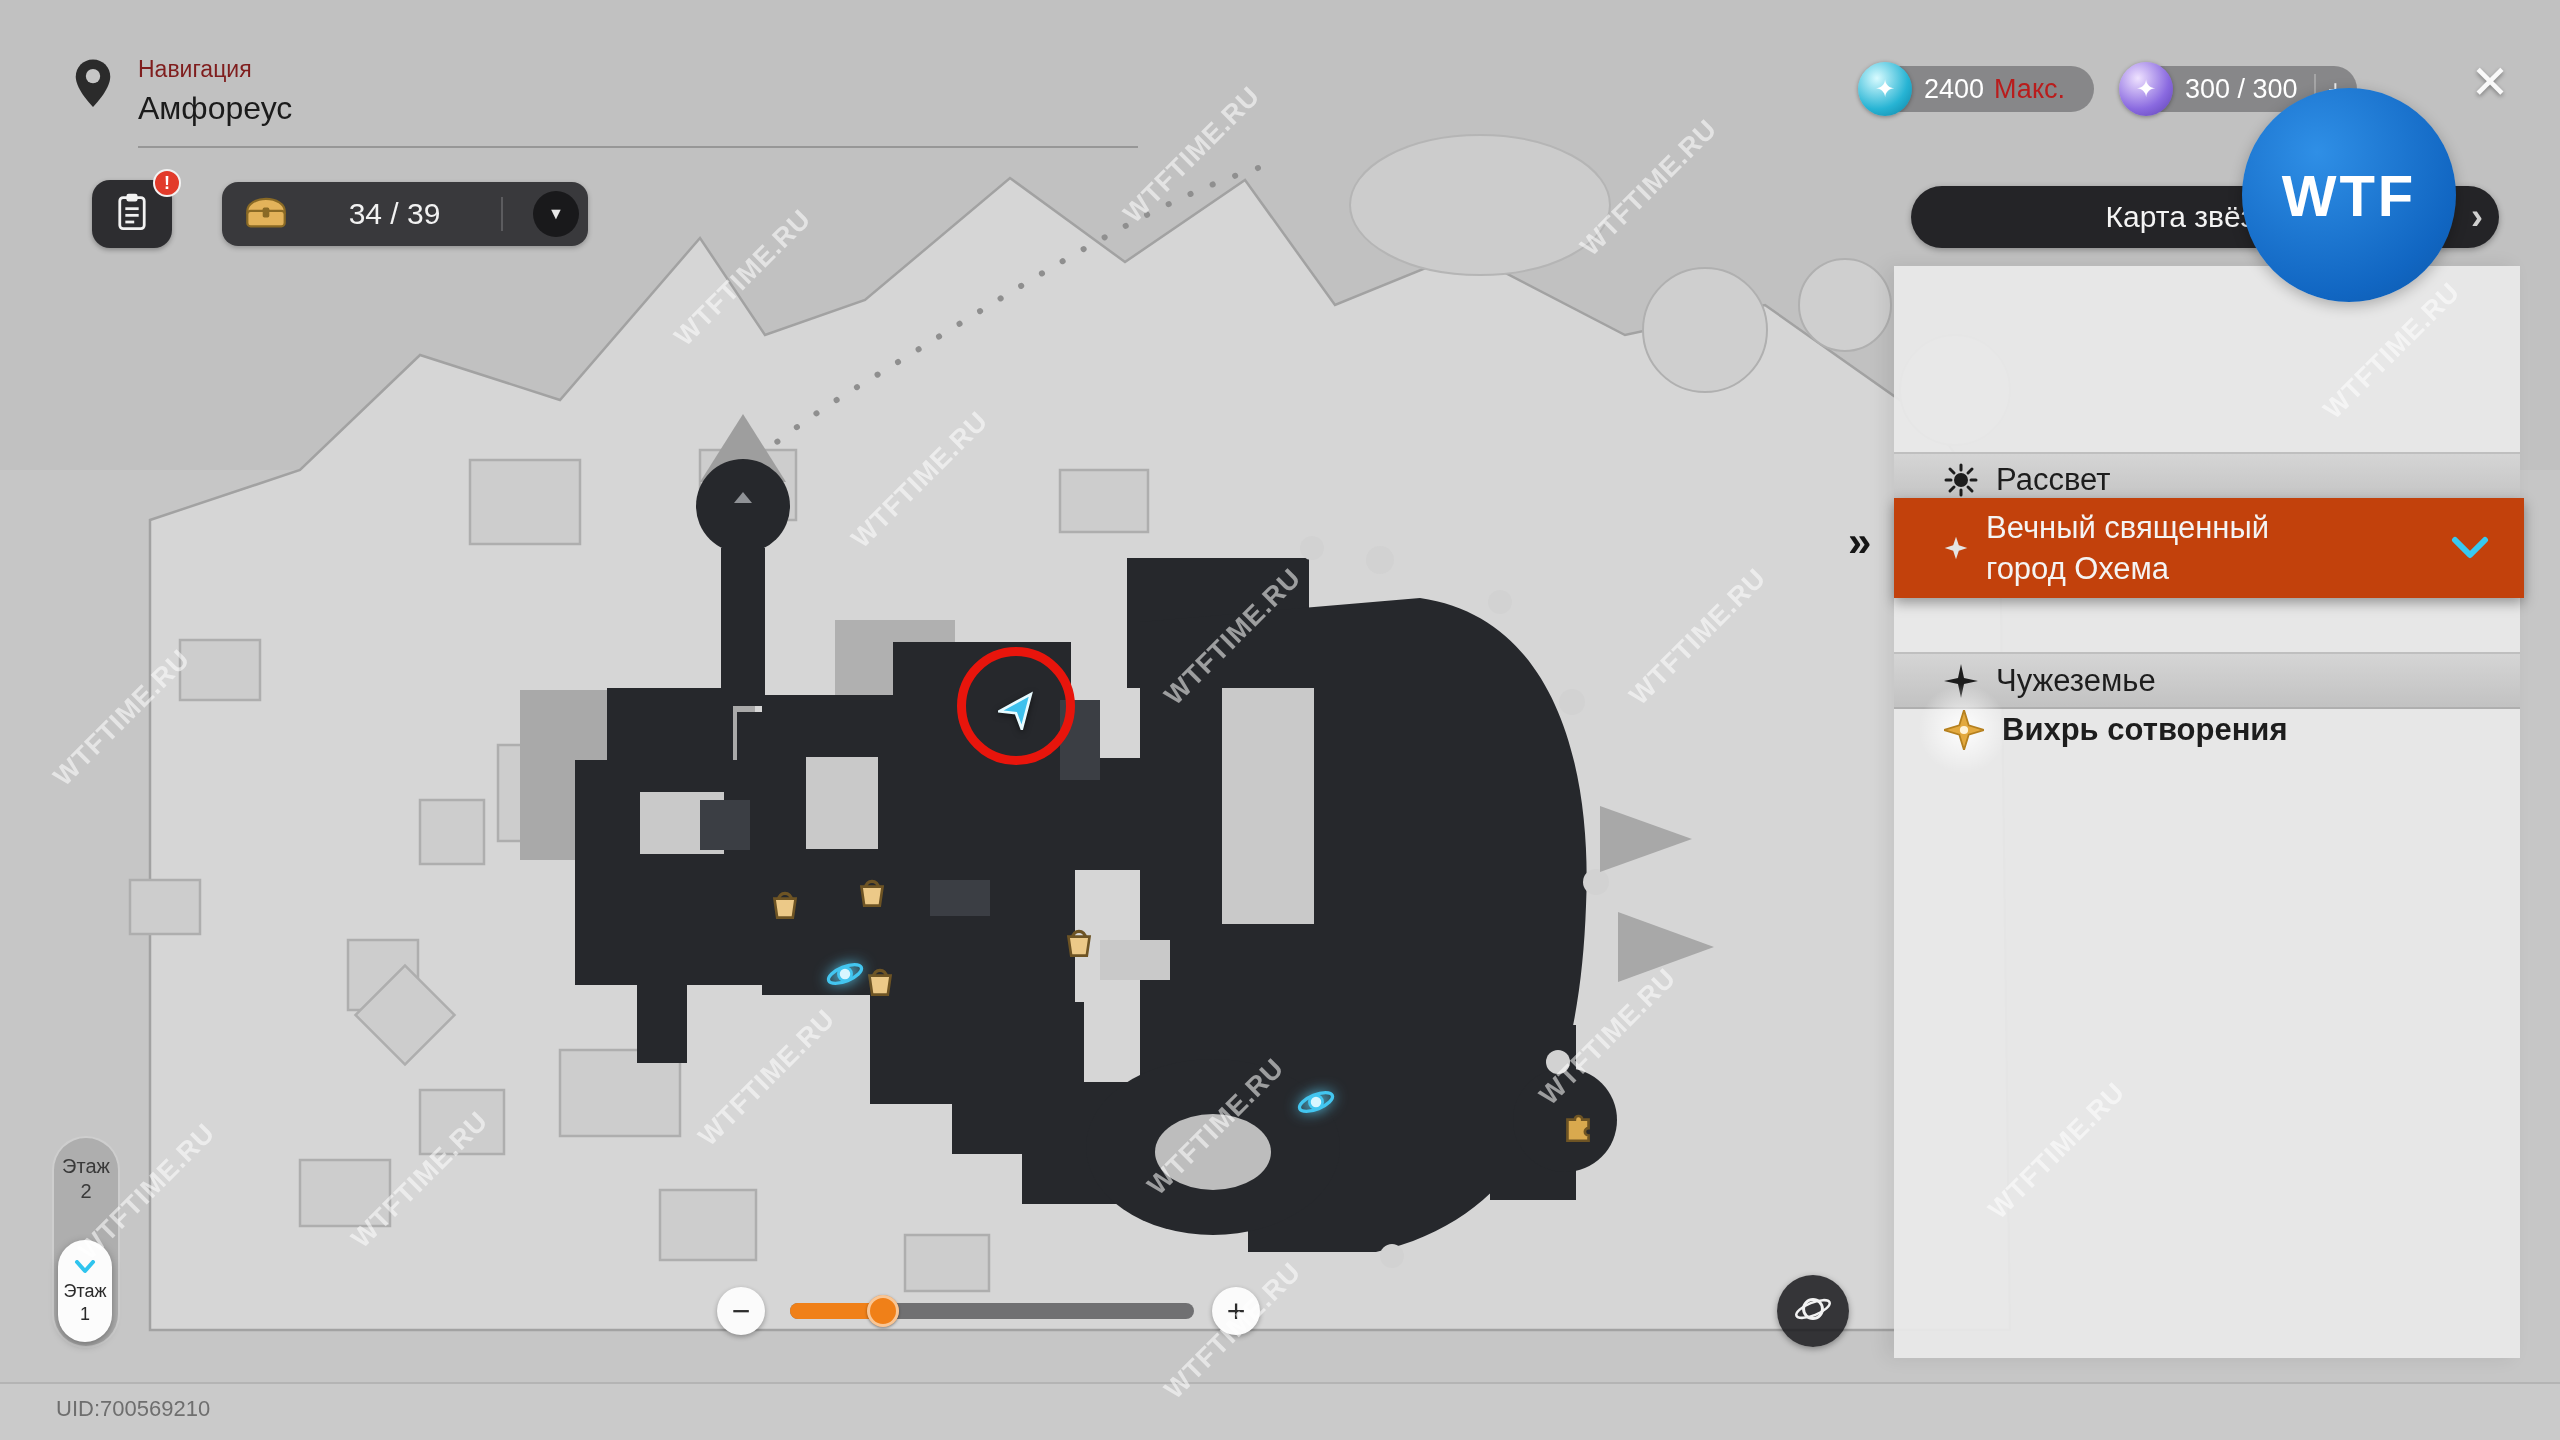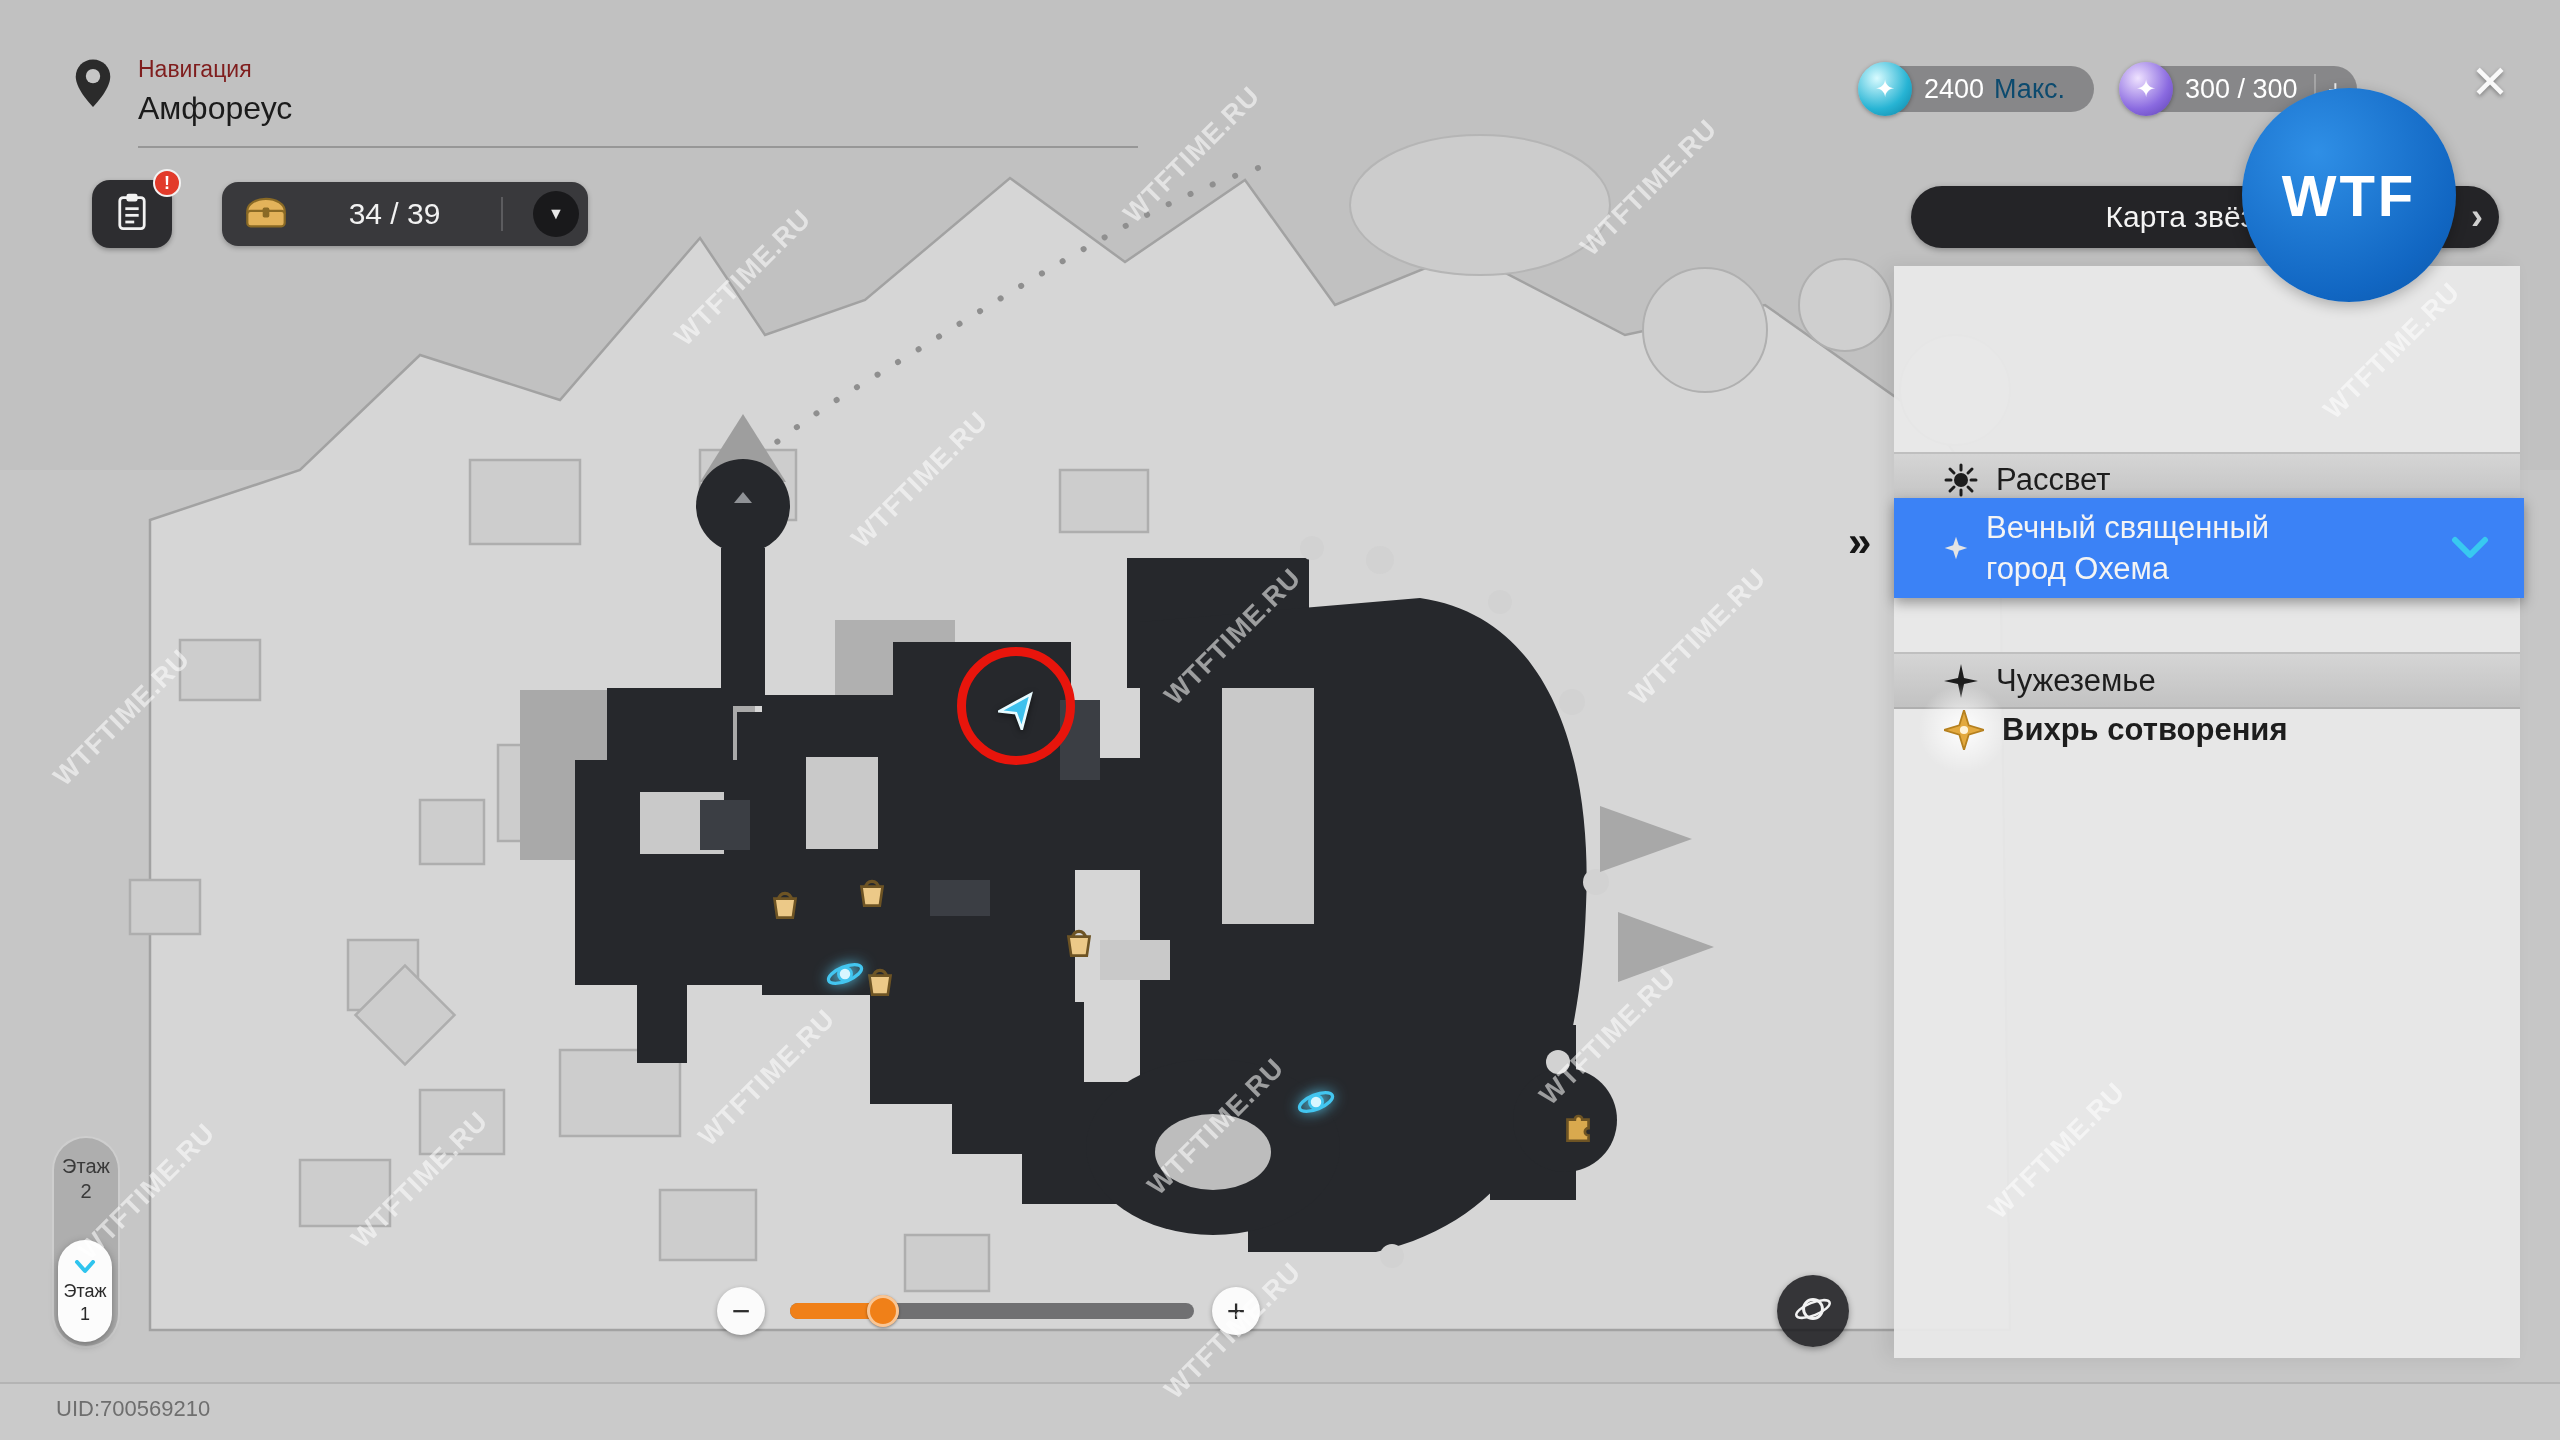--- a/index.html
+++ b/index.html
@@ -42,38 +42,38 @@
   
   .cur-pill{position:absolute;top:66px;height:46px;background:rgba(78,78,82,.5);border-radius:23px;
        display:flex;align-items:center;z-index:20;color:#fff;font-size:27px;}
   .cur-jade{left:1862px;width:232px;}
   .cur-power{left:2123px;width:234px;}
   .cur-orb{position:absolute;left:-4px;top:-4px;width:54px;height:54px;border-radius:50%;
        display:flex;align-items:center;justify-content:center;color:#fff;font-size:24px;box-shadow:0 1px 4px rgba(0,0,0,.35);}
   .orb-jade{background:radial-gradient(circle at 35% 30%,#d8fbff,#27b4d4 60%,#0c7ea0);}
   .orb-power{background:radial-gradient(circle at 35% 30%,#efe2ff,#8a6ae0 60%,#5b3fb0);}
   .cur-text{margin-left:62px;display:flex;gap:10px;align-items:baseline;}
-  .cur-suffix{color:#0c4a6e;}
+  .cur-suffix{color:#b91c1c;}
   .cur-add{margin-left:auto;margin-right:14px;border-left:2px solid rgba(255,255,255,.25);padding-left:12px;font-size:26px;color:#eee;}
   .close-btn{position:absolute;left:2462px;top:52px;width:56px;height:60px;z-index:20;color:#fafafa;font-size:46px;
        display:flex;align-items:center;justify-content:center;text-shadow:0 2px 4px rgba(0,0,0,.35);}
 
   
   .panel-bg{position:absolute;left:1894px;top:266px;width:626px;height:1092px;background:rgba(233,233,233,.95);
        z-index:18;box-shadow:-8px 0 18px rgba(0,0,0,.08);}
   .panel-header{position:absolute;left:1911px;top:186px;width:588px;height:62px;border-radius:31px;background:#242427;
        z-index:20;display:flex;align-items:center;justify-content:center;color:#f4f4f4;font-size:30px;box-shadow:0 2px 6px rgba(0,0,0,.3);}
   .panel-header .chev{position:absolute;right:16px;font-size:36px;color:#cfcfcf;font-weight:bold;}
 
   .row{position:absolute;left:1894px;width:626px;display:flex;align-items:center;z-index:21;color:#1d1d1d;font-size:31px;box-sizing:border-box;}
   .row .ic{margin:0 18px 0 50px;display:flex;align-items:center;position:relative;}
   .row1{top:300px;height:84px;}
   .graybar{background:linear-gradient(180deg,#d5d5d5,#c2c2c2);border-top:2px solid #bfbfbf;border-bottom:2px solid #afafaf;}
   .row2{top:416px;height:56px;margin-top:36px;}
-  .row3{top:498px;height:100px;width:630px;background:#3b82f6;color:#f4f4f4;box-shadow:0 5px 12px rgba(0,0,0,.35);}
+  .row3{top:498px;height:100px;width:630px;background:#c2410c;color:#f4f4f4;box-shadow:0 5px 12px rgba(0,0,0,.35);}
   .row3 .label{width:340px;line-height:41px;}
   .row4{top:652px;height:57px;align-items:center;}
   .row5{top:684px;height:92px;font-weight:bold;}
   .glow{position:absolute;left:-26px;top:-26px;width:90px;height:90px;border-radius:50%;
        background:radial-gradient(circle,rgba(255,255,255,.95),rgba(255,255,255,0) 70%);}
   .row3-pointer{position:absolute;left:1848px;top:518px;z-index:22;font-size:42px;color:#161616;font-weight:bold;letter-spacing:-6px;}
   .row3-chev{position:absolute;left:2450px;top:536px;z-index:22;}
 
   
   .floor-wrap{position:absolute;left:52px;top:1136px;width:68px;height:212px;border-radius:34px;

